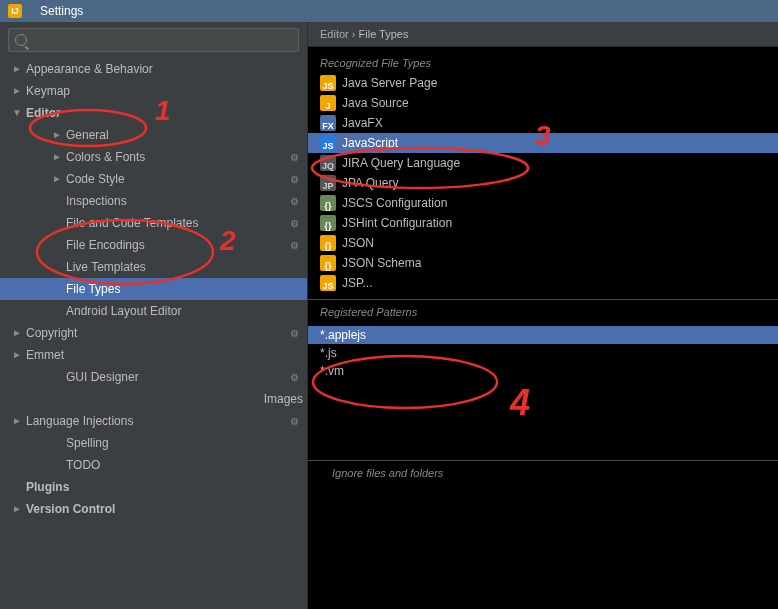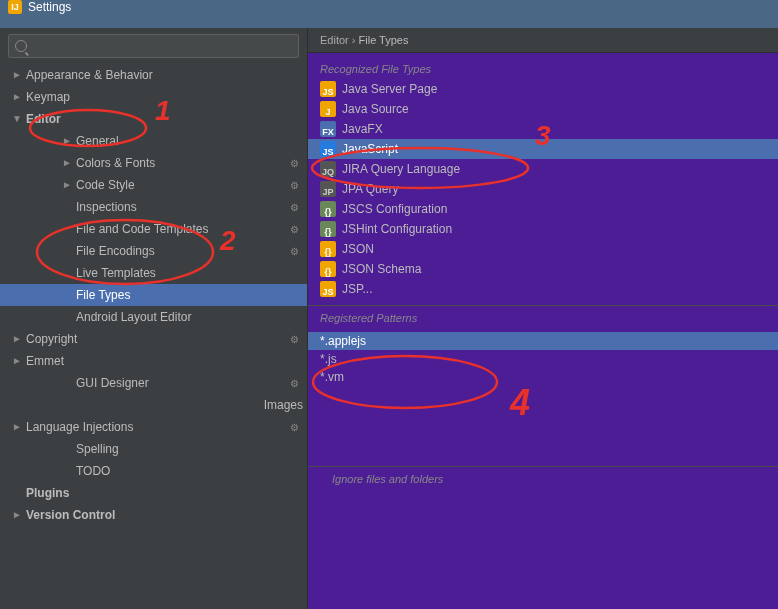--- a/index.html
+++ b/index.html
@@ -8,26 +8,26 @@
       height: 609px;
       font-family: "Segoe UI", Arial, sans-serif;
       font-size: 12px;
       background: #3c3f41;
       color: #bbbbbb;
       overflow: hidden;
     }
 
     
     .title-bar {
-      height: 28px;
+      height: 22px;
       background: #4a6785;
       display: flex;
-      align-items: flex-start;
+      align-items: center;
       padding: 0 8px;
-      gap: 6px;
+      gap: 18px;
     }
     .title-bar-icon {
       width: 14px;
       height: 14px;
       background: #f0a500;
       border-radius: 2px;
       display: flex; align-items: center; justify-content: center;
       font-size: 9px; color: #fff; font-weight: bold;
     }
     .title-bar-text {
@@ -100,21 +100,21 @@
       color: #ffffff;
     }
 
     .tree-item-label {
       display: flex;
       align-items: center;
       padding: 2px 4px;
     }
 
     .indent-1 { padding-left: 8px; }
-    .indent-2 { padding-left: 30px; }
+    .indent-2 { padding-left: 20px; }
 
     .arrow {
       display: inline-block;
       width: 12px;
       height: 12px;
       margin-right: 2px;
       flex-shrink: 0;
       font-size: 10px;
       color: #888;
     }
@@ -125,21 +125,21 @@
     .gear-dots {
       font-size: 10px;
       color: #888;
       margin-left: auto;
       padding-right: 4px;
     }
 
     
     .content {
       flex: 1;
-      background: #4c1d95;
+      background: #000000;
       display: flex;
       flex-direction: column;
       overflow: hidden;
     }
 
     .breadcrumb {
       padding: 6px 12px;
       font-size: 11px;
       color: #bbbbbb;
       border-bottom: 1px solid #2d2d2d;

